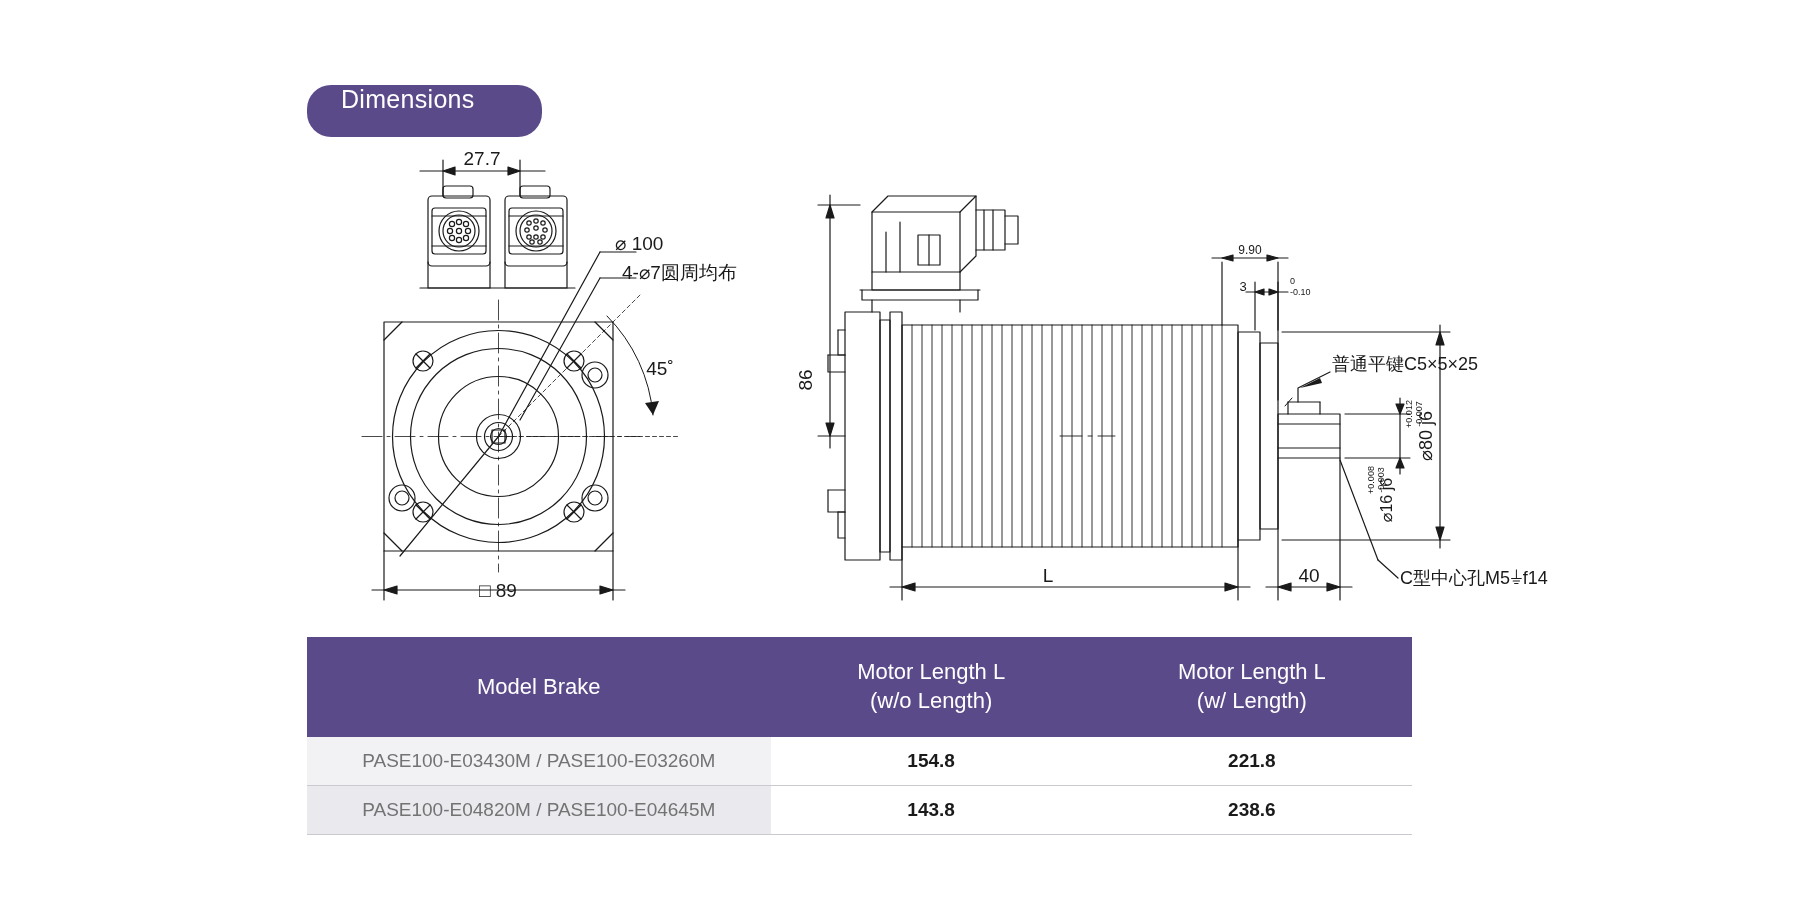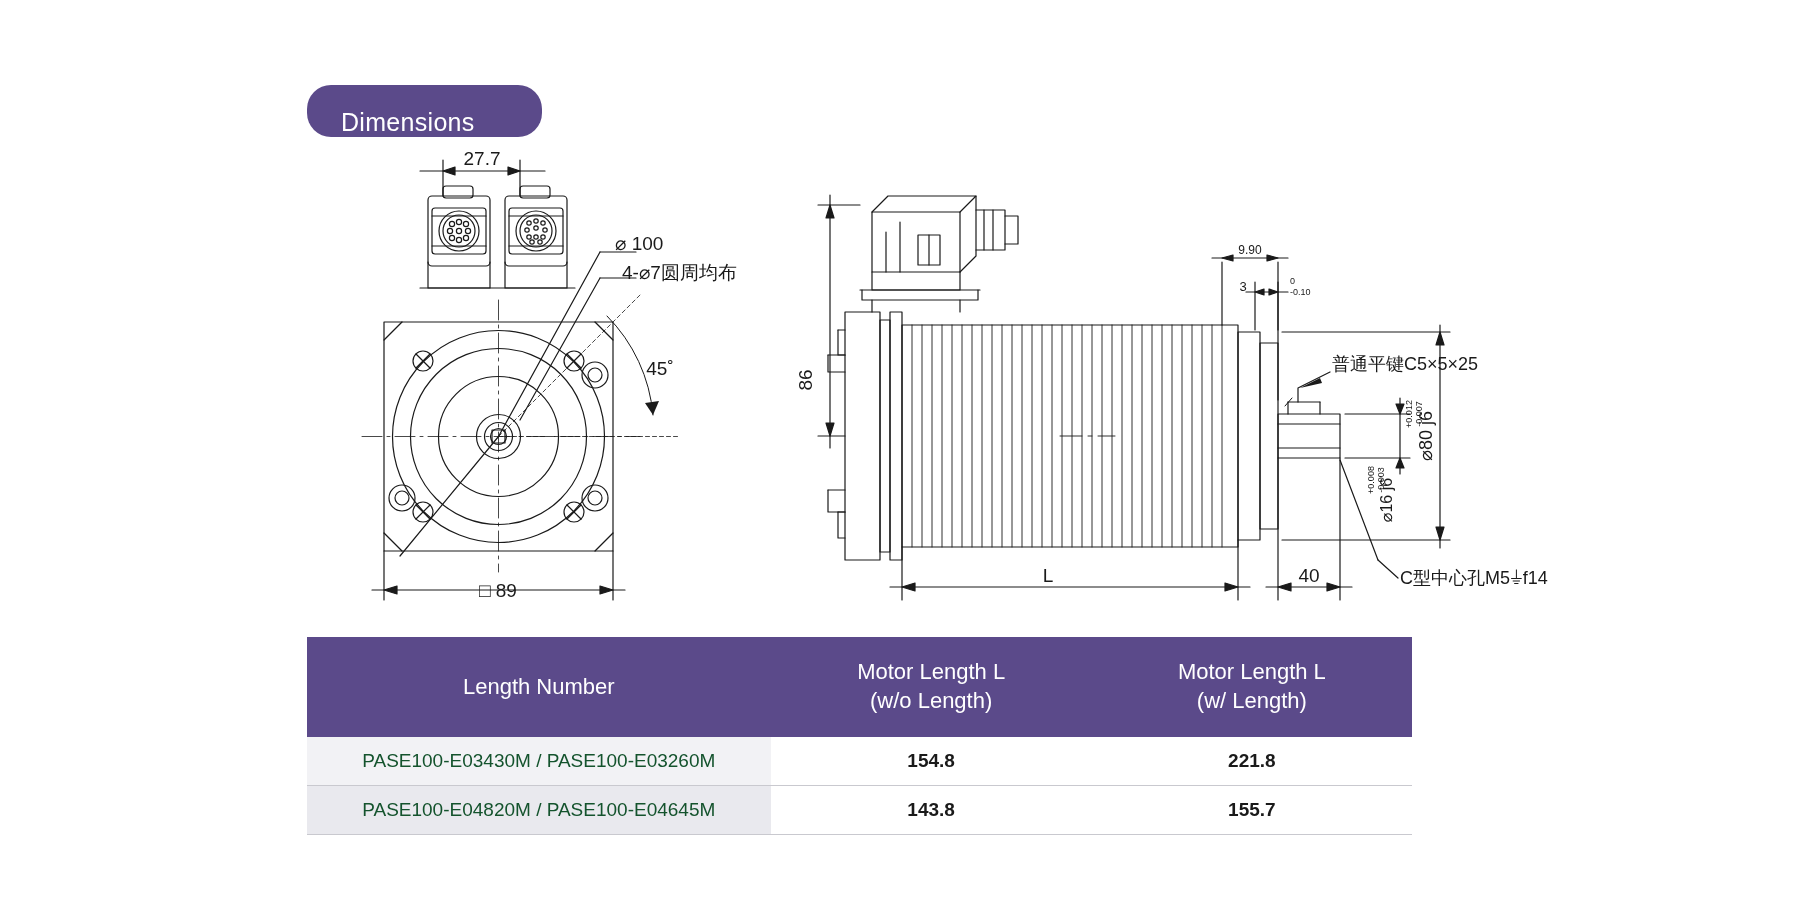--- a/index.html
+++ b/index.html
@@ -23,21 +23,21 @@
 
   
   .section-banner {
     position: absolute;
     left: 307px;
     top: 85px;
     width: 235px;
     height: 52px;
     background: #5b4a8a;
     display: flex;
-    align-items: flex-end;
+    align-items: flex-start;
     padding-left: 34px;
     box-sizing: border-box;
     border-radius: 24px;
   }
   .section-banner .title {
     color: #ffffff;
     font-size: 25px;
     letter-spacing: 0.3px;
   }
 
@@ -73,21 +73,21 @@
   .spec-table th.col-model { width: 466px; }
   .spec-table th.col-l1 { width: 320px; }
   .spec-table th.col-l2 { width: 319px; }
   .spec-table td {
     text-align: center;
     padding: 13px 4px;
     font-size: 19px;
     border-bottom: 1px solid #c9c9cf;
   }
   .spec-table td.model-cell {
-    color: #14532d;
+    color: #737373;
     background: #f2f2f5;
   }
   .spec-table tr.row-alt td.model-cell {
     background: #e9e9ee;
   }
   .spec-table td.val-cell {
     color: #1a1a1a;
     background: #ffffff;
     font-weight: bold;
   }
@@ -401,38 +401,38 @@
 
       <text x="1392" y="500" font-size="16" text-anchor="middle" transform="rotate(-90 1392 500)">⌀16 j6</text>
       <text x="1374" y="480" font-size="9" text-anchor="middle" transform="rotate(-90 1374 480)">+0.008</text>
       <text x="1384" y="480" font-size="9" text-anchor="middle" transform="rotate(-90 1384 480)">-0.003</text>
     </g>
   </svg>
 
   <table class="spec-table">
     <thead>
       <tr>
-        <th class="col-model">Length Number</th>
+        <th class="col-model">Model Brake</th>
         <th class="col-l1">
           <div>Motor Length L</div>
           <div>(w/o Length)</div>
         </th>
         <th class="col-l2">
           <div>Motor Length L</div>
           <div>(w/ Length)</div>
         </th>
       </tr>
     </thead>
     <tbody>
       <tr>
         <td class="model-cell">PASE100-E03430M / PASE100-E03260M</td>
         <td class="val-cell">154.8</td>
         <td class="val-cell">221.8</td>
       </tr>
       <tr class="row-alt">
         <td class="model-cell">PASE100-E04820M / PASE100-E04645M</td>
         <td class="val-cell">143.8</td>
-        <td class="val-cell">155.7</td>
+        <td class="val-cell">238.6</td>
       </tr>
     </tbody>
   </table>
 
 </div>
 
 </body></html>

